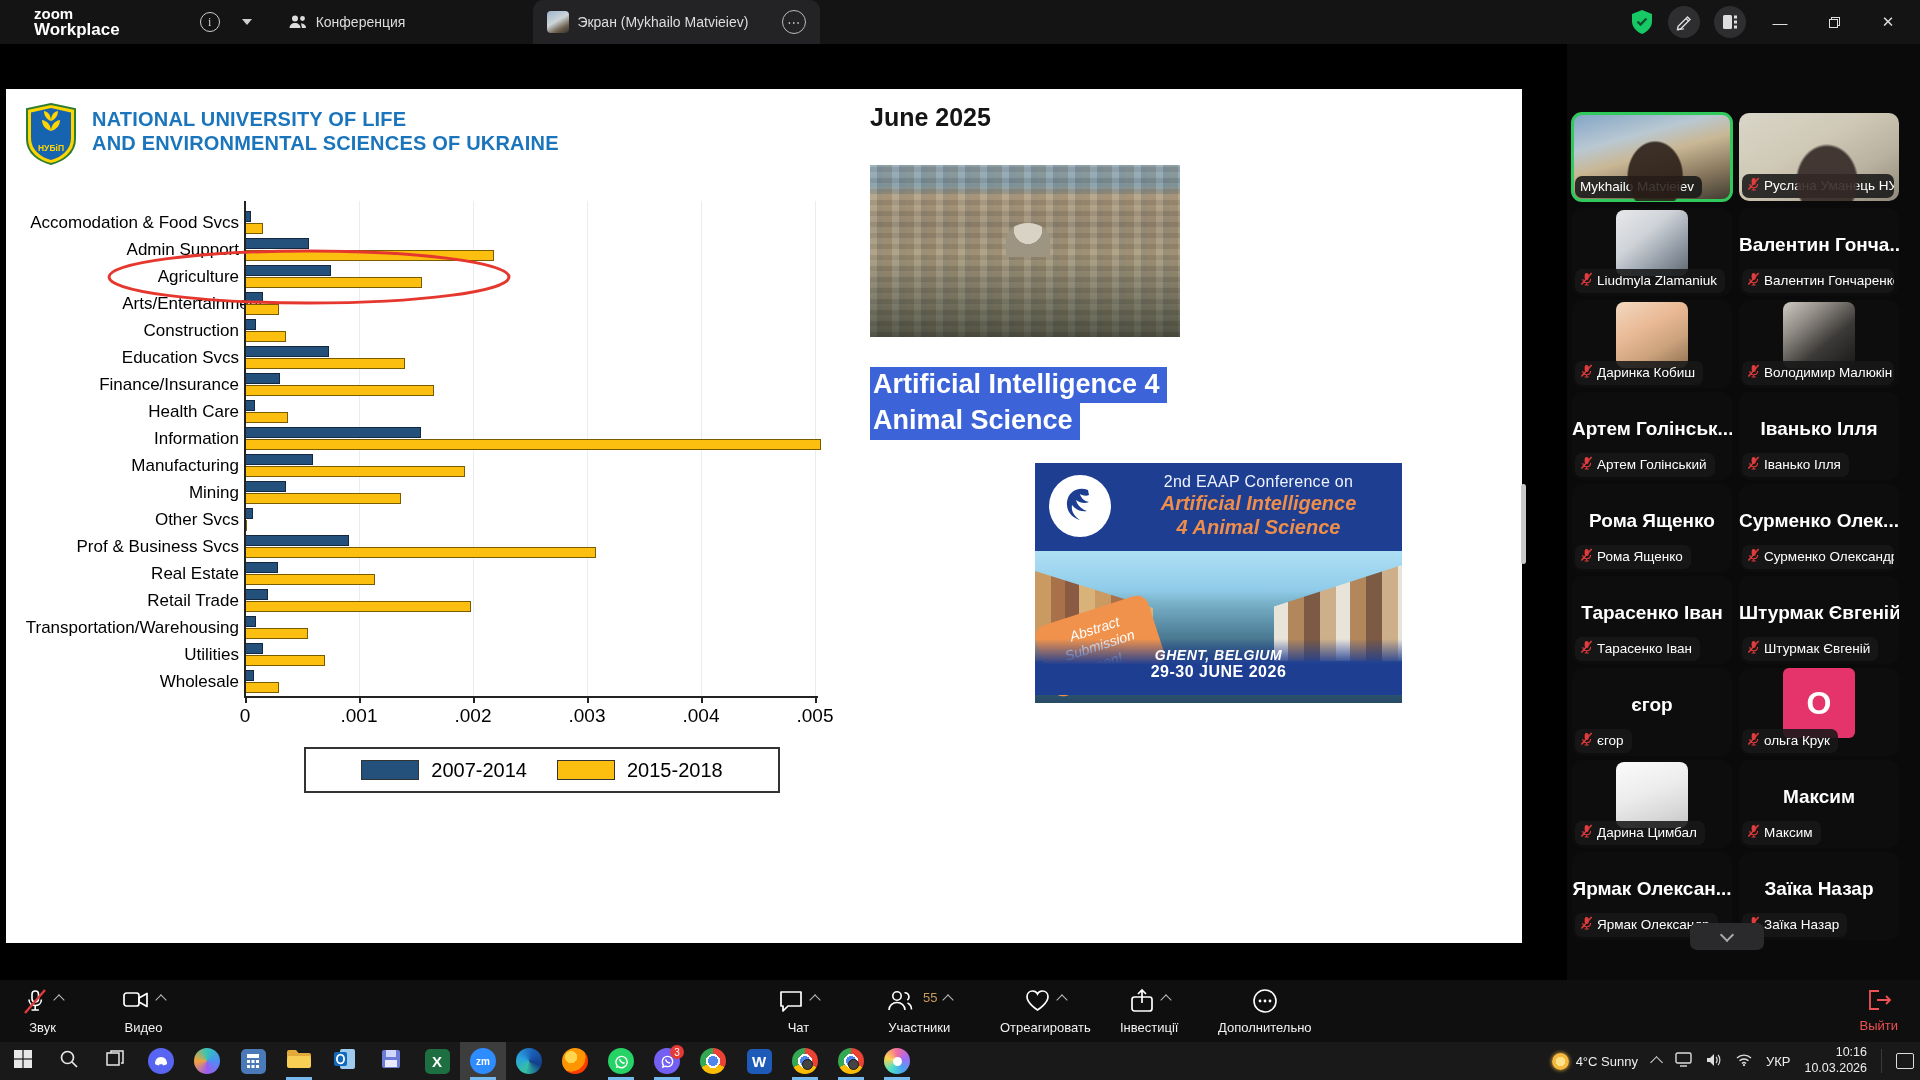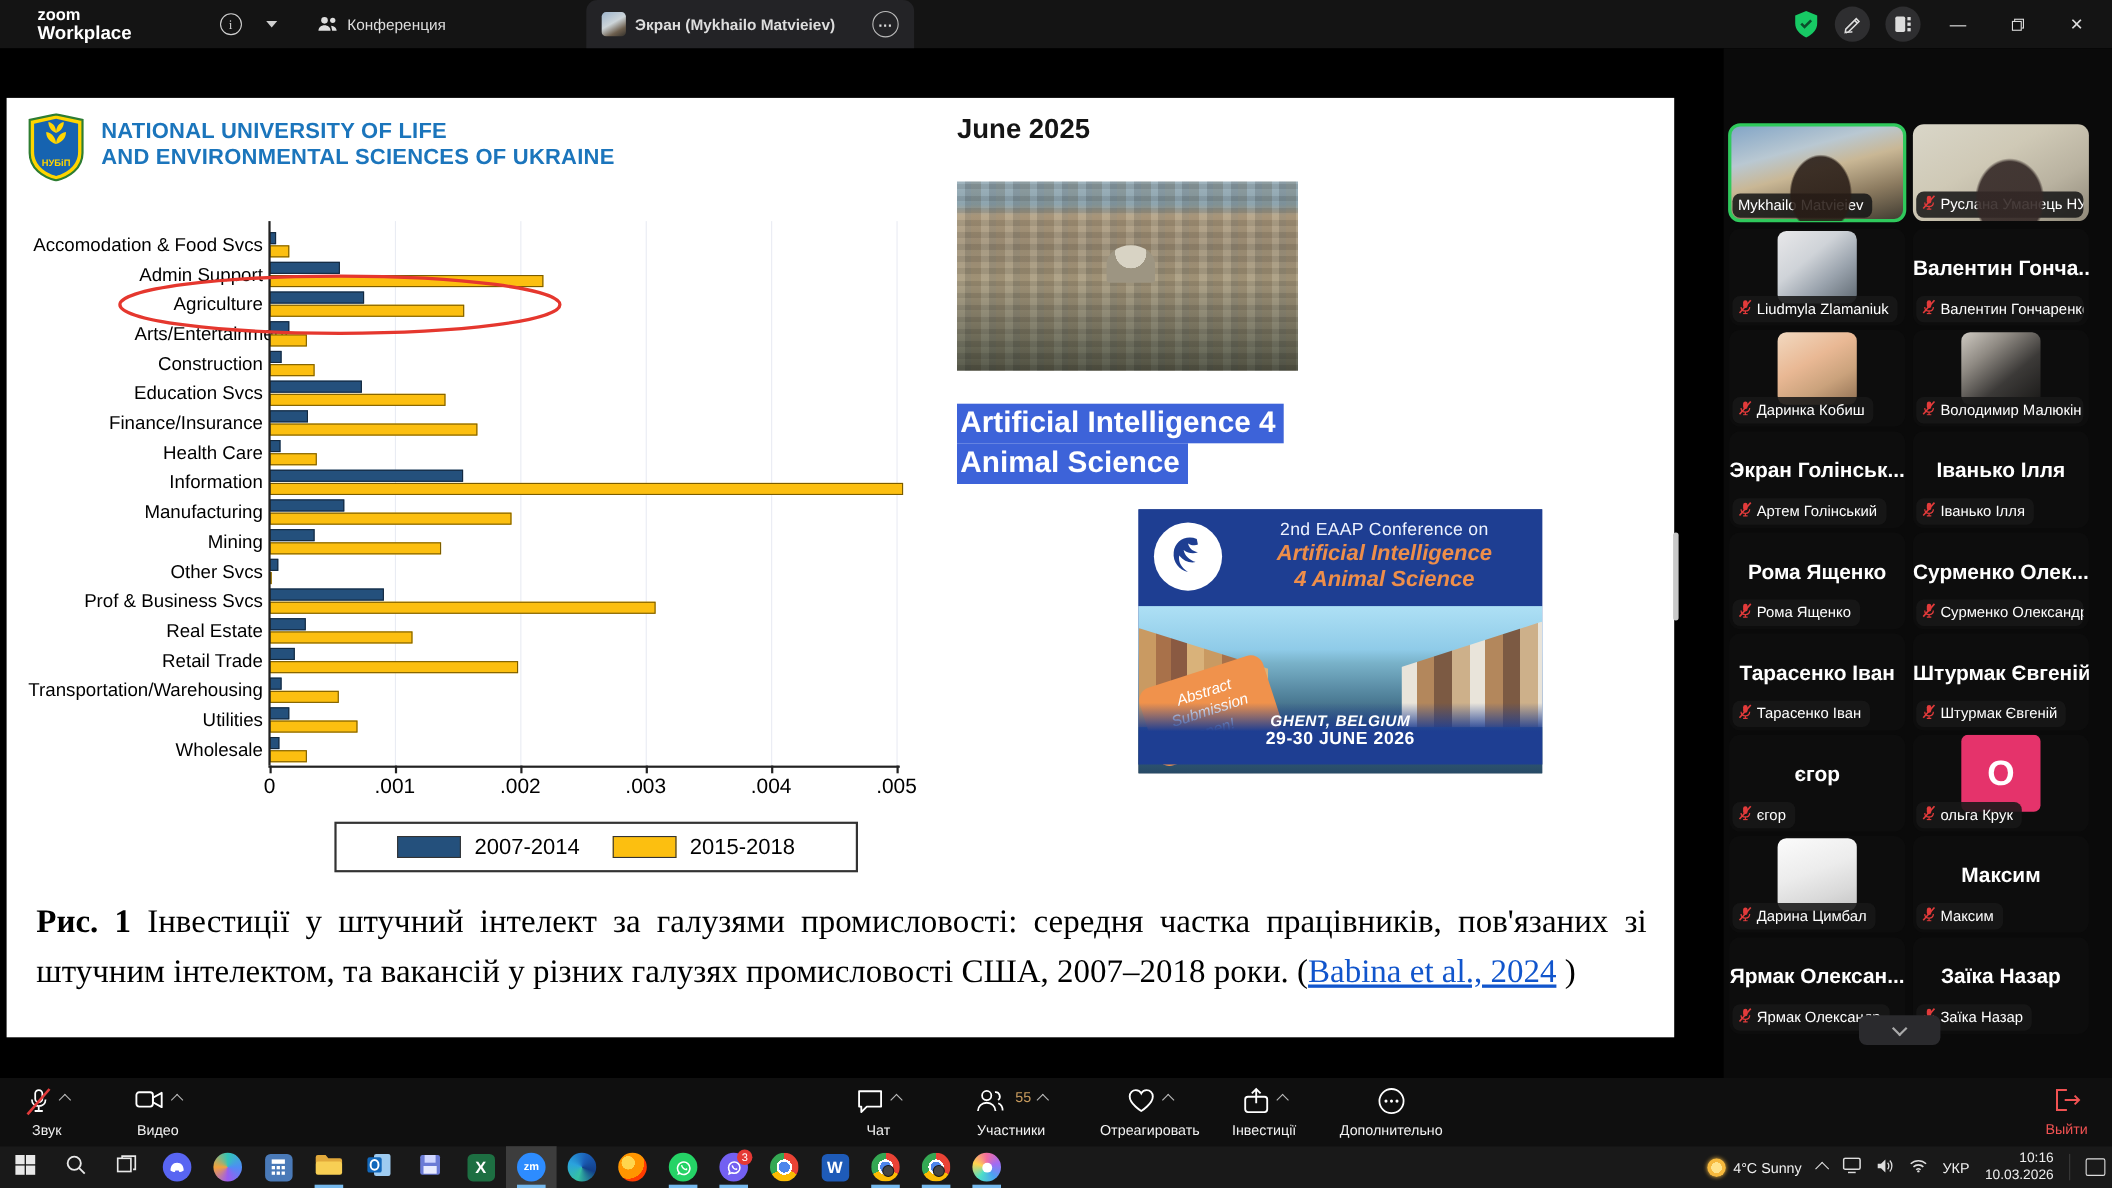--- a/index.html
+++ b/index.html
@@ -9,21 +9,21 @@
   
   .titlebar { position:absolute; top:0; left:0; width:1920px; height:44px; background:#141414; display:flex; align-items:center; color:#e8e8e8; }
   .zoom-logo { margin-left:34px; line-height:1.02; }
   .zoom-logo .l1 { font-size:15px; font-weight:bold; color:#fff; }
   .zoom-logo .l2 { font-size:17px; font-weight:bold; color:#fff; }
   .tb-ico { display:flex; align-items:center; justify-content:center; color:#cfcfcf; }
   .info-ico { margin-left:80px; width:20px; height:20px; border:1.5px solid #cfcfcf; border-radius:50%; font-size:12px; font-family:"Liberation Serif",serif; }
   .chev-down { margin-left:22px; width:0; height:0; border-left:5px solid transparent; border-right:5px solid transparent; border-top:6px solid #cfcfcf; }
   .tab { display:flex; align-items:center; gap:8px; font-size:14px; color:#ddd; }
   .tab.conf { margin-left:36px; }
-  .tab.active { margin-left:128px; height:44px; padding:0 14px; background:#232326; border-radius:10px 10px 0 0;font-weight:bold; }
+  .tab.active { margin-left:128px; height:44px; padding:0 14px; background:#232326; border-radius:10px 10px 0 0; }
   .tab .avatar { width:22px; height:22px; border-radius:4px; background:linear-gradient(150deg,#9db4cc 0%,#cdd5d9 45%,#6d5f4e 75%,#33302b 100%); }
   .tab .ellipsis-btn { width:24px; height:24px; border:1.5px solid #bbb; border-radius:50%; display:flex; align-items:center; justify-content:center; font-size:13px; letter-spacing:1px; color:#ddd; margin-left:26px; }
   .tb-right { margin-left:auto; display:flex; align-items:center; gap:14px; margin-right:12px; }
   .circle-btn { width:32px; height:32px; border-radius:50%; background:#2e2e30; display:flex; align-items:center; justify-content:center; }
   .winbtn { width:40px; height:32px; display:flex; align-items:center; justify-content:center; color:#ddd; font-size:15px; }
   .restore-box { position:relative; width:11px; height:11px; }
   .restore-box .b1 { position:absolute; right:0; top:0; width:9px; height:9px; border:1.4px solid #ddd; }
   .restore-box .b2 { position:absolute; left:0; bottom:0; width:9px; height:9px; border:1.4px solid #ddd; background:#141414; }
 
   
@@ -323,21 +323,20 @@
         </div>
         <div class="ribbon">
           <span>Abstract Submission open!</span>
         </div>
         <div class="pbottom">
           <div class="pcity">GHENT, BELGIUM</div>
           <div class="pdates">29-30 JUNE 2026</div>
         </div>
       </div>
 
-      <p class="caption"><b>Рис. 1</b><span> Інвестиції у штучний інтелект за галузями промисловості: середня частка працівників, пов'язаних зі штучним інтелектом, та вакансій у різних галузях промисловості США, 2007–2018 роки. (</span><a href="#">Babina et al., 2024</a><span> )</span></p>
     </div>
 
     <div class="scrollthumb"></div>
 
     <div class="panel" id="panel">
         <div class="ptile videobg av-building active" style="left: 5px; top: 69px;">
           <div class="ppill">
             <span>Mykhailo Matvieiev</span>
           </div>
         </div>
@@ -389,21 +388,21 @@
           <div class="ppill">
             <span><svg width="13" height="14" viewBox="0 0 14 15">
                 <rect x="5" y="1" width="4.4" height="7.5" rx="2.2" fill="#e23b3b"></rect>
                 <path d="M3 7.5c0 2.4 1.8 4 4.2 4s4.2-1.6 4.2-4M7.2 11.5V14M5 14h4.4" stroke="#e23b3b" stroke-width="1.2" fill="none"></path>
                 <line x1="1.5" y1="13.5" x2="12.5" y2="1" stroke="#e23b3b" stroke-width="1.6"></line>
               </svg></span>
             <span>Володимир Малюкін</span>
           </div>
         </div>
         <div class="ptile" style="left: 5px; top: 348px;">
-          <div class="pcenter">Экран Голінськ...</div>
+          <div class="pcenter">Артем Голінськ...</div>
           <div class="ppill">
             <span><svg width="13" height="14" viewBox="0 0 14 15">
                 <rect x="5" y="1" width="4.4" height="7.5" rx="2.2" fill="#e23b3b"></rect>
                 <path d="M3 7.5c0 2.4 1.8 4 4.2 4s4.2-1.6 4.2-4M7.2 11.5V14M5 14h4.4" stroke="#e23b3b" stroke-width="1.2" fill="none"></path>
                 <line x1="1.5" y1="13.5" x2="12.5" y2="1" stroke="#e23b3b" stroke-width="1.6"></line>
               </svg></span>
             <span>Артем Голінський</span>
           </div>
         </div>
         <div class="ptile" style="left: 172px; top: 348px;">

